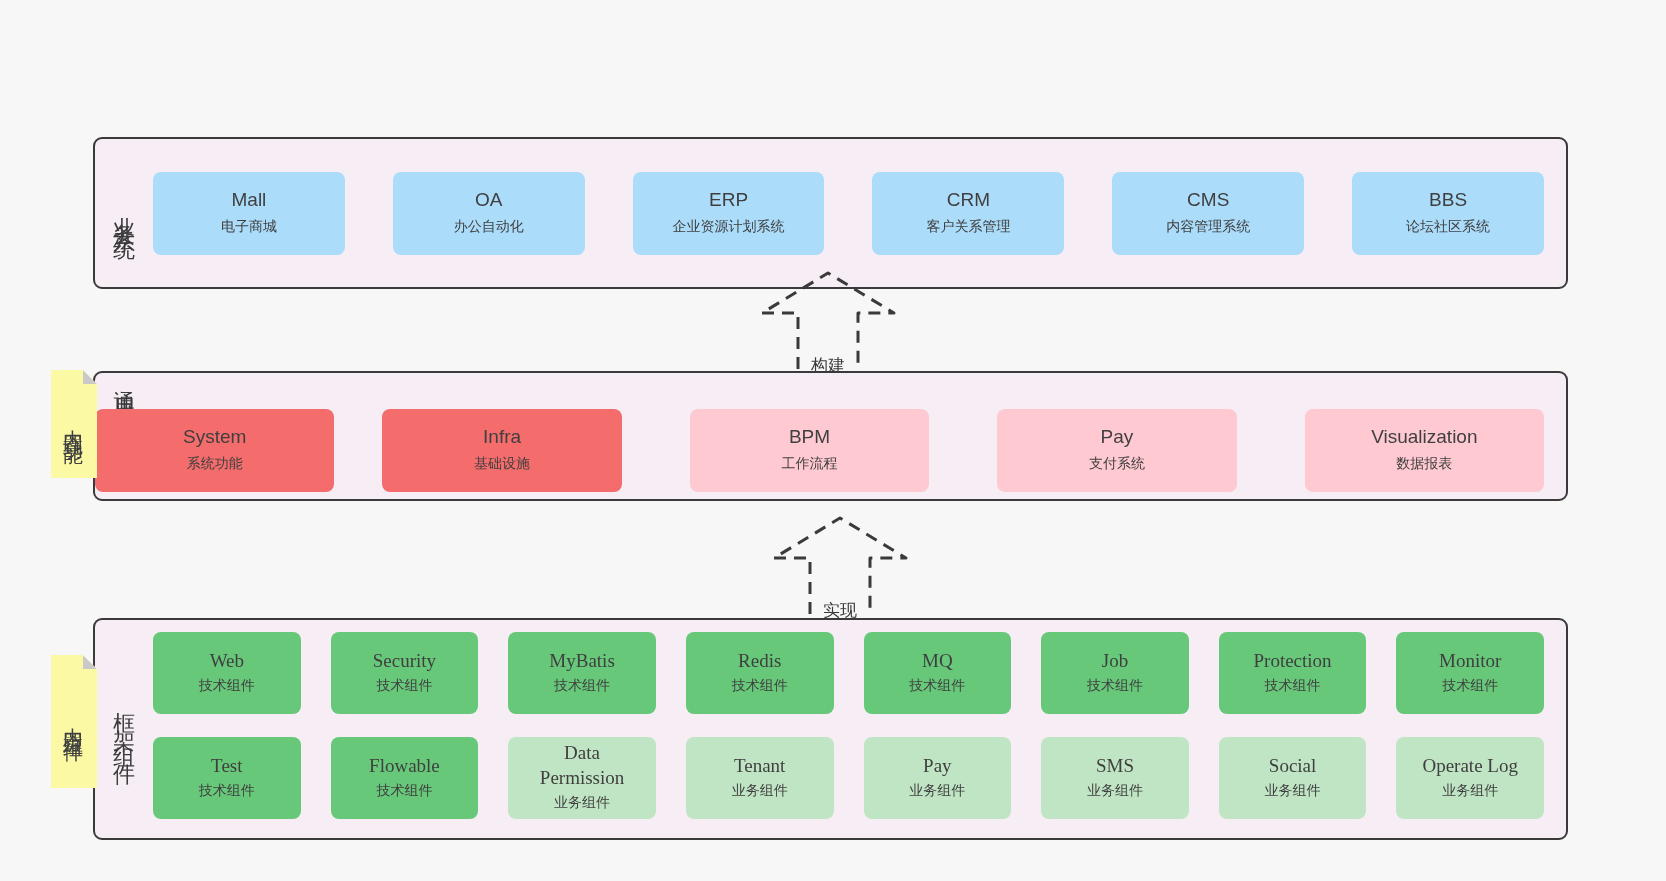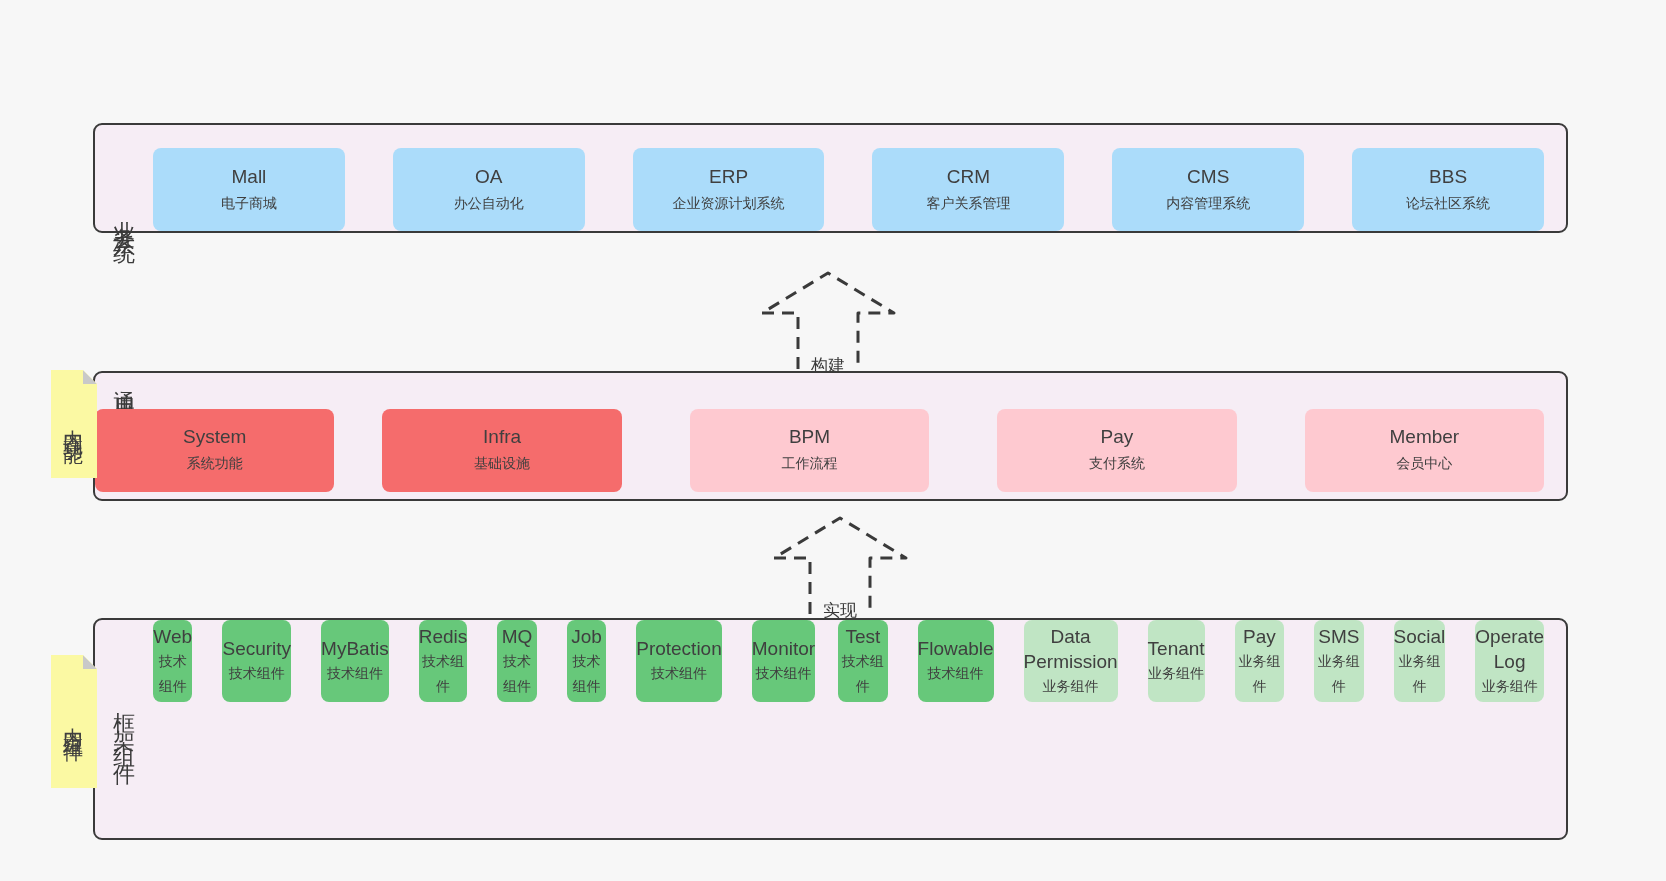--- a/index.html
+++ b/index.html
@@ -4,42 +4,42 @@
 <style>
   html,body{margin:0;padding:0;background:#f7f7f7;}
   .canvas{
     position:relative;width:1666px;height:881px;background:#f7f7f7;
     font-family:"Liberation Sans","DejaVu Sans",sans-serif;color:#3f3f3f;overflow:hidden;
   }
   .band{
     position:absolute;left:93px;width:1475px;background:#f6edf5;
     border:2px solid #3a3a3a;border-radius:9px;display:flex;box-sizing:border-box;
   }
-  .band-business{top:123px;height:110px;align-items:flex-end;}
+  .band-business{top:137px;height:152px;}
   .band-modules{top:371px;height:130px;flex-direction:column;}
   .band-components{top:618px;height:222px;}
   .band-label{
     width:58px;display:flex;align-items:center;justify-content:center;
     writing-mode:vertical-rl;text-orientation:upright;
     font-size:22px;letter-spacing:7px;color:#3a3a3a;
   }
   .band-components .band-label{letter-spacing:17px;}
   .boxes{flex:1;display:flex;align-items:center;gap:48px;padding:0 22px 0 0;}
   .box{
     flex:1;height:83px;border-radius:8px;display:flex;flex-direction:column;
     align-items:center;justify-content:center;text-align:center;
   }
   .box .t{font-size:19px;line-height:26px;white-space:pre-line;}
   .box .s{font-size:14px;line-height:26px;}
   .box.blue{background:#abdcfa;}
   .box.red{background:#f56c6c;}
   .box.pink{background:#fec9d0;margin-left:20px;}
   .box.green{background:#67c87a;}
   .box.lgreen{background:#c0e5c4;}
-  .grid{flex:1;display:flex;flex-direction:row;justify-content:center;gap:23px;padding:0 22px 8px 0;}
+  .grid{flex:1;display:flex;flex-direction:column;justify-content:center;gap:23px;padding:0 22px 8px 0;font-family:Liberation Serif, serif;}
   .grid .row{display:flex;gap:30px;}
   .grid .box{height:82px;}
   .grid .box .t{line-height:25px;}
   .grid .box .s{line-height:25px;}
   .note{
     position:absolute;width:46px;background:#fbf9a3;
     clip-path:polygon(0 0,calc(100% - 14px) 0,100% 14px,100% 100%,0 100%);
     display:flex;align-items:center;justify-content:center;
   }
   .note-modules{left:-44px;top:-3px;height:108px;}
@@ -116,22 +116,22 @@
       </div>
       <div class="box pink">
         <span class="t">BPM</span>
         <span class="s">工作流程</span>
       </div>
       <div class="box pink">
         <span class="t">Pay</span>
         <span class="s">支付系统</span>
       </div>
       <div class="box pink">
-        <span class="t">Member</span>
-        <span class="s">会员中心</span>
+        <span class="t">Visualization</span>
+        <span class="s">数据报表</span>
       </div>
     </div>
   </div>
 
   <div class="arrow arrow-implement">
     <svg viewBox="0 0 140 100">
       <path d="M 40 100 L 40 44 L 4 44 L 70 4 L 136 44 L 100 44 L 100 100"></path>
     </svg>
     <span class="arrow-label">实现</span>
   </div>

